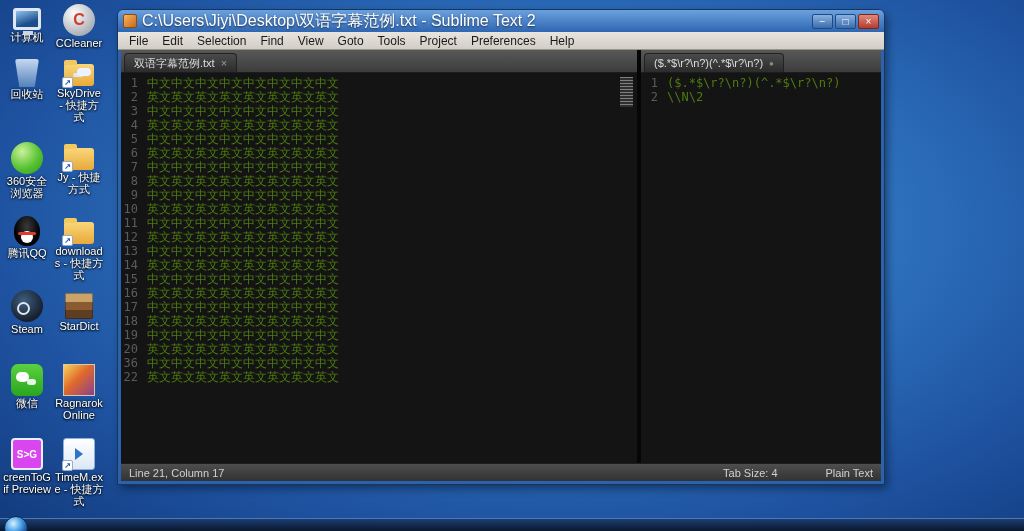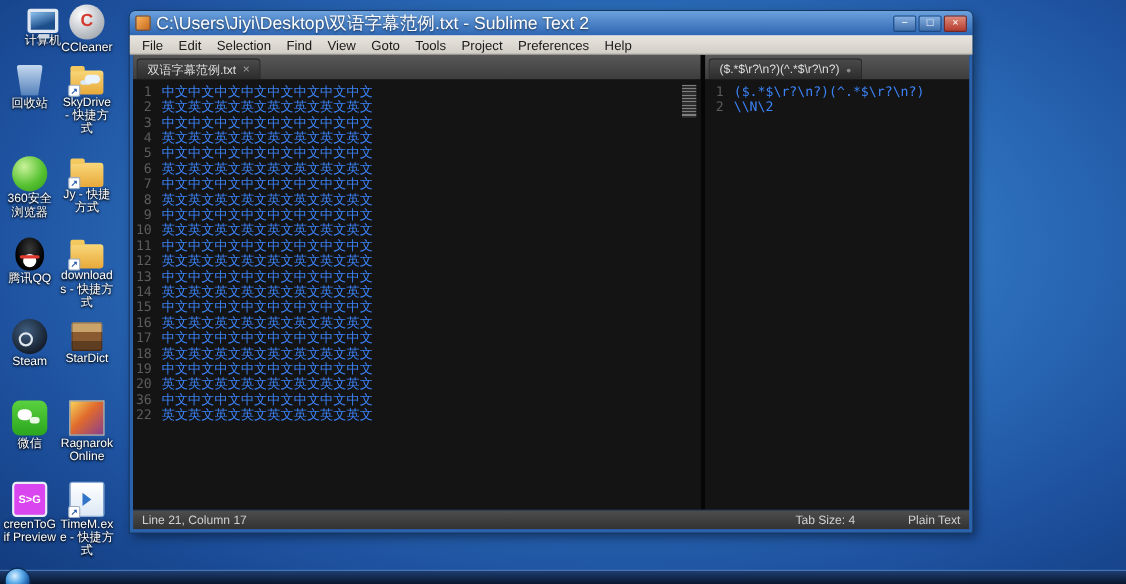--- a/index.html
+++ b/index.html
@@ -86,21 +86,21 @@
          background:linear-gradient(#4a4a4a,#2c2c2c); border:1px solid #222; border-bottom:none;
          border-radius:4px 4px 0 0; color:#ddd; font-size:11px; }
   .tab .lbl { white-space:nowrap; overflow:hidden; text-overflow:ellipsis; }
   .tab-close { color:#9a9a9a; font-size:11px; }
   .tab-dirty { color:#8a8a8a; font-size:8px; }
 
   .editor { flex:1; position:relative; background:#141414; overflow:hidden;
             padding-top:3px; font-family:"DejaVu Sans Mono", monospace; }
   .cl { display:flex; height:14px; line-height:14px; font-size:12px; }
   .ln { width:26px; text-align:right; padding-right:9px; color:#5c5c5c; flex:none; }
-  .ct { color:#3b82f6; white-space:pre; }
+  .ct { color:#4d7c0f; white-space:pre; }
 
   .minimap { position:absolute; top:3px; right:2px; width:17px; height:95%; }
   .minimap::before { content:""; display:block; width:13px; height:30px; margin:1px auto;
             background:repeating-linear-gradient(to bottom, #9a9a9a 0 1px, rgba(154,154,154,.25) 1px 3px);
             opacity:.8; }
 
   .statusbar { height:18px; margin:0 3px; background:linear-gradient(#4e4e4e,#323232);
                display:flex; align-items:center; font-size:11px; color:#d0d0d0;
                padding:0 8px; border-top:1px solid #1c1c1c; }
   .statusbar .sp { flex:1; }
@@ -111,21 +111,21 @@
              background:linear-gradient(rgba(30,60,110,.95), rgba(8,22,45,.98));
              border-top:1px solid #4a7ab8; }
   .start-orb { position:absolute; left:4px; bottom:-9px; width:24px; height:24px; border-radius:50%;
              background:radial-gradient(circle at 38% 30%, #d8f0ff, #57a8e8 35%, #1d5ca8 65%, #0c2f60 95%);
              border:1px solid #0a2a52; }
 </style>
 </head>
 <body>
 
 <div class="desktop-icons" id="icons">
-    <div class="dicon" style="left: 14px; top: 2px;">
+    <div class="dicon" style="left: 2px; top: 2px;">
       <div class="ishape k-computer"></div>
       <div class="ilabel">计算机</div>
     </div>
     <div class="dicon" style="left: 54px; top: 2px;">
       <div class="ishape k-ccleaner">
         <span class="glyph">C</span>
       </div>
       <div class="ilabel">CCleaner</div>
     </div>
     <div class="dicon" style="left: 2px; top: 56px;">

